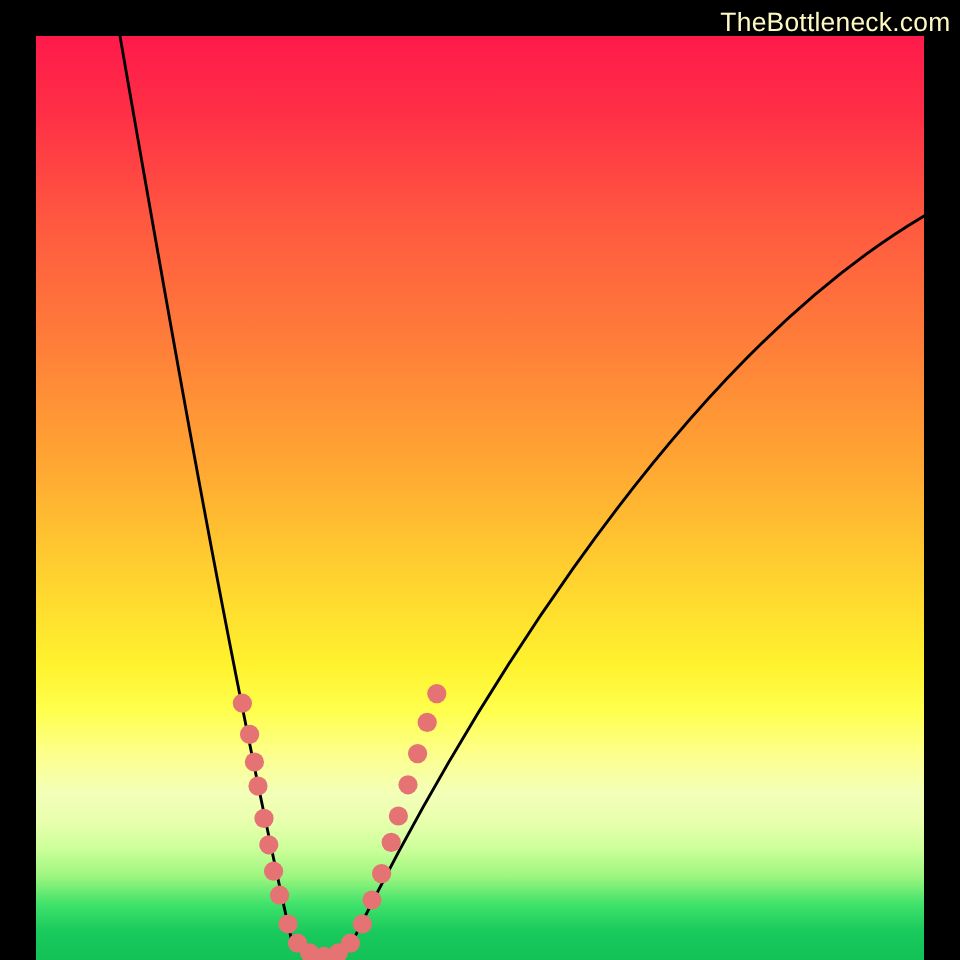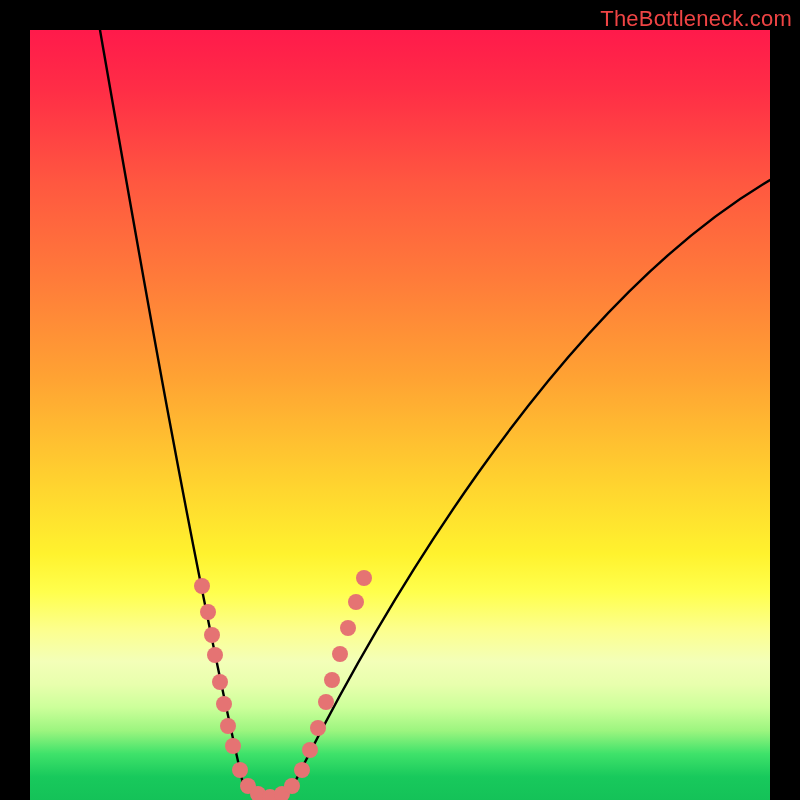--- a/index.html
+++ b/index.html
@@ -43,21 +43,21 @@
     );
   }
   svg.overlay {
     position: absolute;
     inset: 0;
   }
   .watermark {
     position: absolute;
     top: 6px;
     right: 8px;
-    color: #ef4444;
+    color: #fef9c3;
     font-size: 22px;
     letter-spacing: 0.2px;
     user-select: none;
   }
 </style>
 </head>
 <body>
 
 <div class="frame">
   <div class="gradient"></div>

